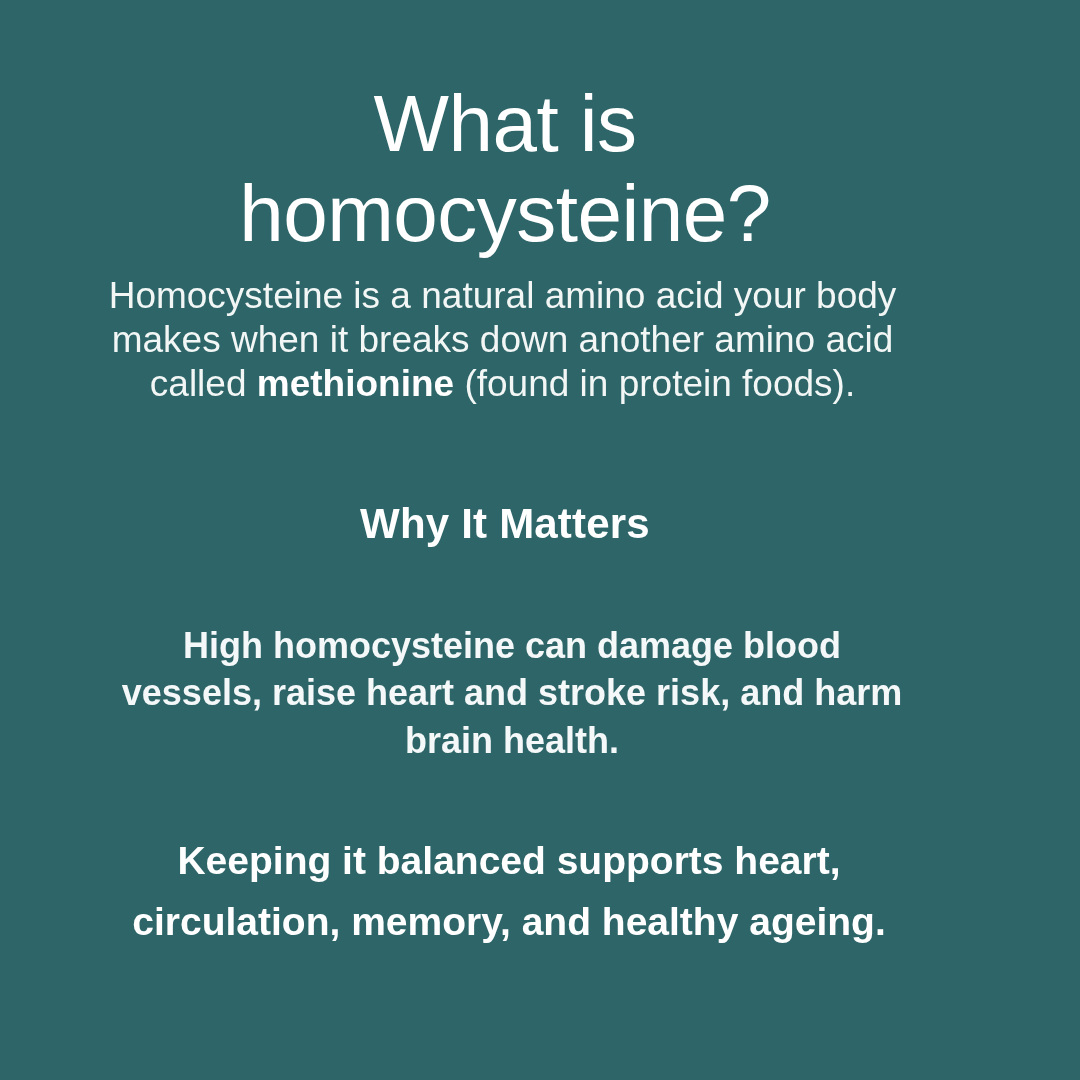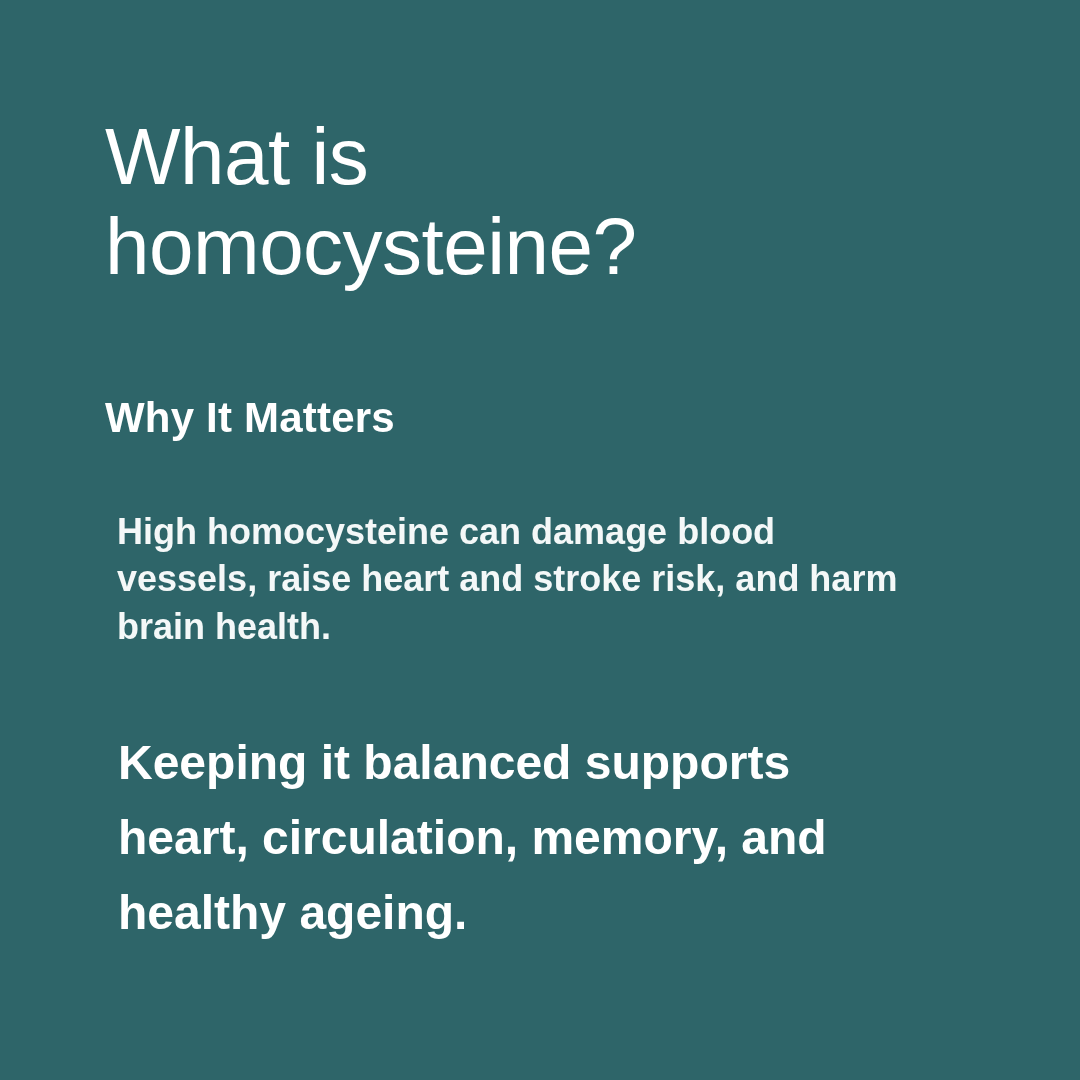--- a/index.html
+++ b/index.html
@@ -20,22 +20,23 @@
     width: 1080px;
     height: 1080px;
     background: #2E6569;
     box-sizing: border-box;
     padding: 0;
   }
 
   .content {
     position: absolute;
     left: 105px;
-    top: 112px;
+    top: 79px;
     width: 800px;
+    text-align: center;
   }
 
   .headline {
     font-size: 80px;
     line-height: 1.12;
     font-weight: 300;
     color: #FFFFFF;
     letter-spacing: -0.5px;
     margin: 0 0 16px 0;
     white-space: pre-line;
@@ -52,55 +53,56 @@
   .intro b {
     font-weight: 700;
     color: #FFFFFF;
   }
 
   .section-heading {
     font-size: 42px;
     line-height: 1.2;
     font-weight: 700;
     color: #FFFFFF;
-    margin: 0;
+    margin: 8px;
     letter-spacing: 0.2px;
   }
 
   .body-strong {
     font-size: 36px;
     line-height: 1.33;
     font-weight: 600;
     color: #F4F8F8;
     margin: 12px;
     width: 790px;
   }
 
   .body-lead {
-    font-size: 48px;
+    font-size: 39px;
     line-height: 1.56;
     font-weight: 600;
     color: #FFFFFF;
-    margin: 13px;
+    margin: 4px;
     width: 800px;
   }
 
   .gap-xl { height: 86px; }
   .gap-lg { height: 52px; }
   .gap-md { height: 50px; }
 </style>
 </head>
 <body style="background: rgb(46, 101, 105);">
 
 <div class="slide" style="background: rgb(46, 101, 105);">
   <div class="content">
 
     <h1 class="headline">What is
 homocysteine?</h1>
 
+    <p class="intro"><span>Homocysteine is a natural amino acid your body makes when it breaks down another amino acid called </span><b>methionine</b><span> (found in protein foods).</span></p>
 
     <div class="gap-xl"></div>
 
     <h2 class="section-heading">Why It Matters</h2>
 
     <div class="gap-lg"></div>
 
     <p class="body-strong">High homocysteine can damage blood vessels, raise heart and stroke risk, and harm brain health.</p>
 
     <div class="gap-md"></div>

